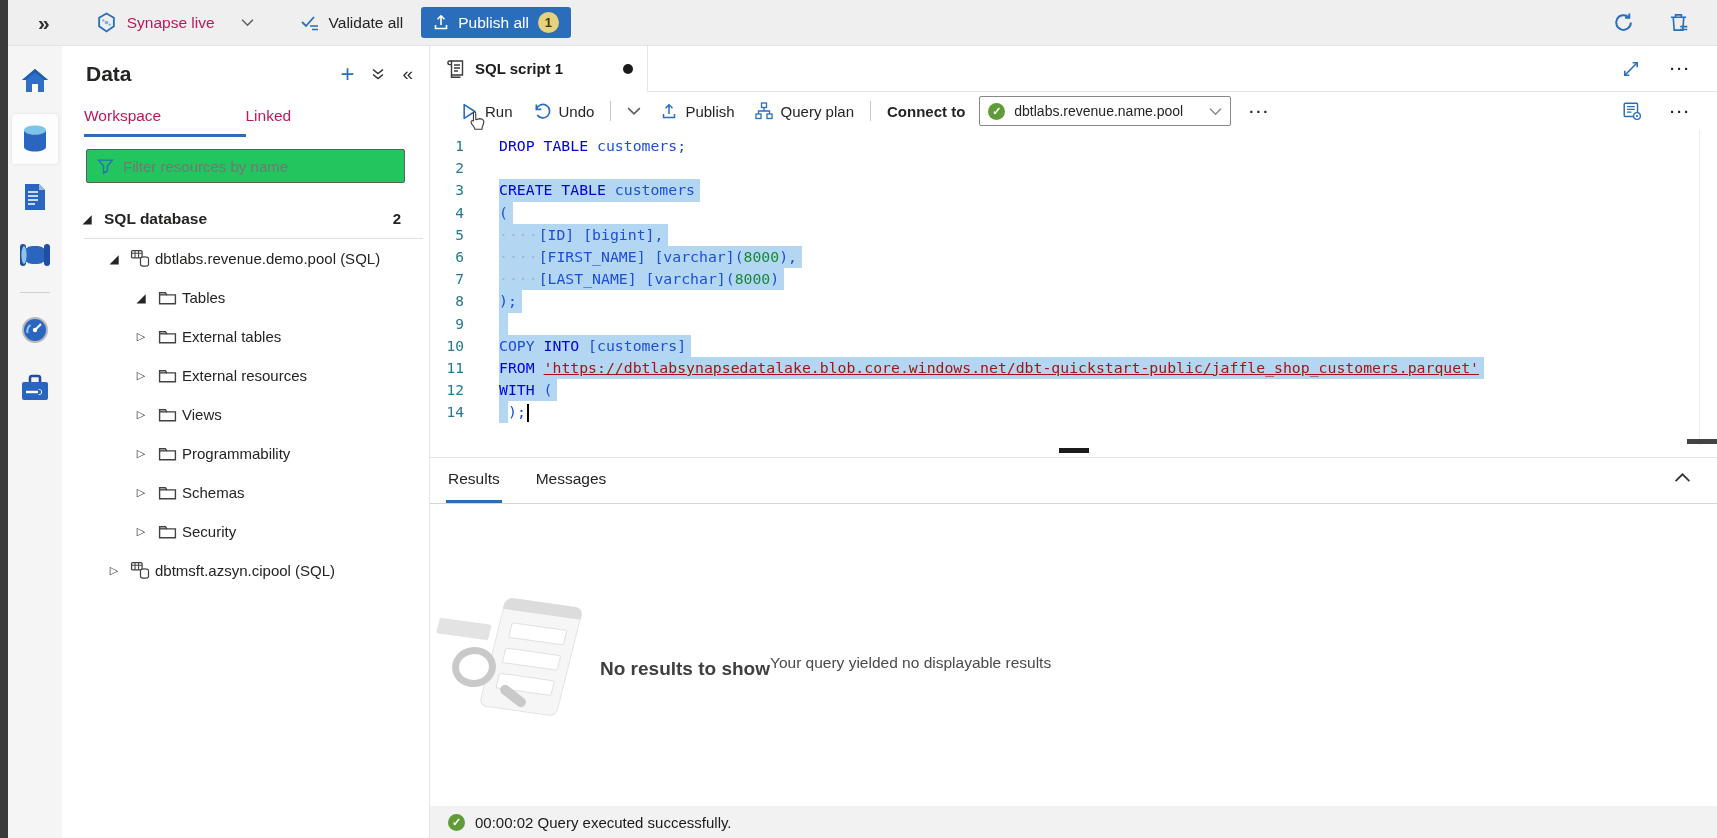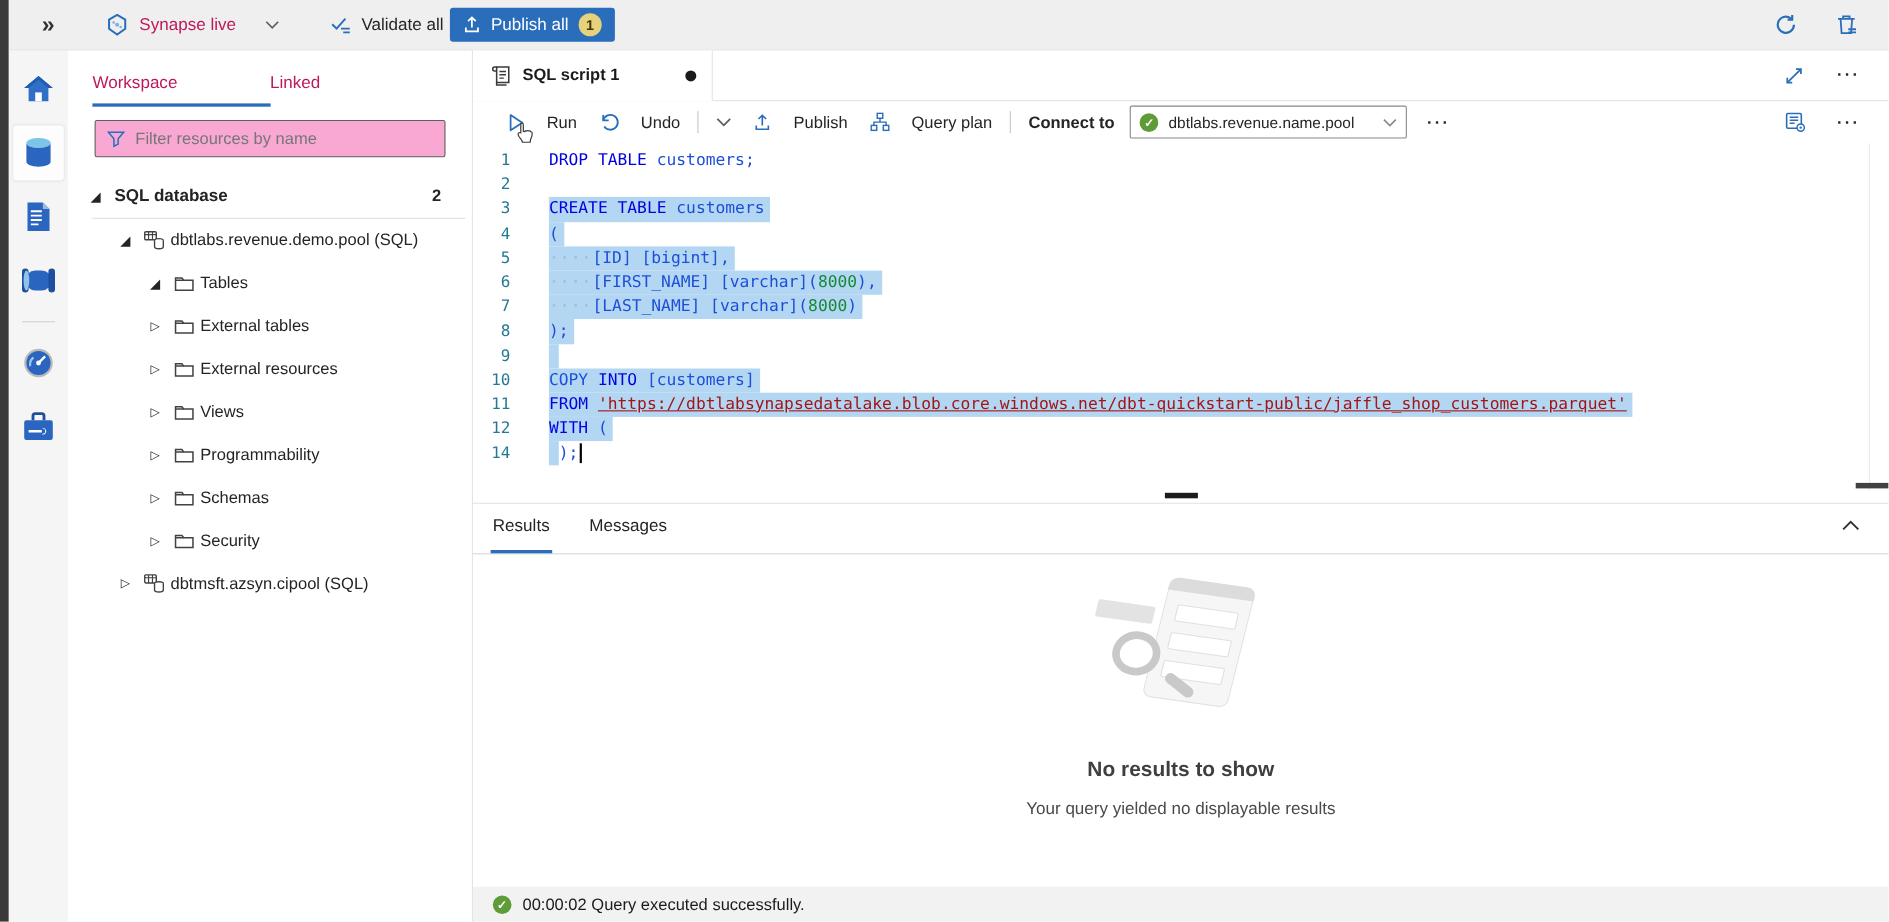--- a/index.html
+++ b/index.html
@@ -12,21 +12,21 @@
 
   .app-col { flex:1; display:flex; flex-direction:column; min-width:0; }
 
   
   .topbar { height:46px; flex:none; background:#efefef; border-bottom:1px solid #e3e3e3;
     display:flex; align-items:center; padding:0 18px 0 30px; }
   .dbl-chevron { font-size:21px; color:#323130; margin-right:46px; font-weight:bold; }
   .mode-btn { display:flex; align-items:center; gap:10px; margin-right:46px; }
   .mode-btn .lbl { font-size:15.5px; color:#be185d; }
   .mode-chevron { margin-left:16px; }
-  .validate-btn { display:flex; align-items:flex-start; gap:9px; margin-right:6px; font-size:15.5px; }
+  .validate-btn { display:flex; align-items:flex-start; gap:9px; margin-right:18px; font-size:15.5px; }
   .publishall-btn { display:flex; align-items:center; gap:9px; background:#2a6ebb; color:#fff;
     border:none; border-radius:3px; height:31px; padding:0 12px 0 12px; font-size:15.5px;
     font-family:inherit; }
   .badge { width:21px; height:21px; border-radius:50%; background:#e6d17c; color:#3b3a00;
     font-size:13px; font-weight:bold; display:flex; align-items:center; justify-content:center; }
   .topbar-spacer { flex:1; }
   .topbar-right { display:flex; align-items:center; gap:34px; padding-right:10px; }
 
   .body-row { flex:1; display:flex; min-height:0; }
 
@@ -44,21 +44,21 @@
   .dp-header { display:flex; align-items:center; padding:16px 16px 0 24px; }
   .dp-title { font-size:21px; font-weight:bold; color:#252423; }
   .dp-header-icons { margin-left:auto; display:flex; align-items:center; gap:17px; }
   .plus-ic { font-size:24px; color:#2a6ebb; font-weight:400; line-height:20px; }
   .chev-left2 { font-size:19px; color:#323130; }
   .dp-tabs { display:flex; margin:14px 22px 0; }
   .dp-tab { flex:1; font-size:15.5px; color:#be185d; padding:7px 0 9px;
     border-bottom:3px solid transparent; }
   .dp-tab.active { border-bottom-color:#2a6ebb; }
   .filter-box { margin:12px 24px 0; height:34px; border:1px solid #605e5c; border-radius:2px;
-    display:flex; align-items:center; padding:0 10px; gap:9px; background:#f9a8d4; }
+    display:flex; align-items:center; padding:0 10px; gap:9px; background:#22c55e; }
   .filter-box input { border:none; outline:none; flex:1; font-size:15px; font-family:inherit;
     color:#252423; background:transparent; }
   .filter-box input::placeholder { color:#767676; }
   .tree { margin-top:16px; overflow:hidden; }
   .tree-row { height:39px; display:flex; align-items:center; font-size:15px; color:#252423; }
   .tree-row .expander { width:22px; text-align:center; font-size:11px; color:#252423; flex:none; }
   .tree-row .expander.open { font-size:12px; }
   .tree-row .t-icon { width:30px; display:flex; justify-content:center; flex:none; }
   .tree-row .t-label { white-space:nowrap; }
   .tree-row.root .t-label { font-weight:600; font-size:15.5px; }
@@ -70,21 +70,21 @@
 
   .tabbar { height:46px; flex:none; border-bottom:1px solid #e3e3e3; display:flex; align-items:stretch; }
   .doc-tab { width:218px; background:#fff; border-right:1px solid #e3e3e3; margin-bottom:-1px;
     border-bottom:1px solid #fff; display:flex; align-items:center; padding:0 14px 0 16px; gap:10px; }
   .doc-tab .t-title { font-size:15px; font-weight:600; color:#1b1b1b; }
   .dirty-dot { width:10px; height:10px; background:#1b1b1b; border-radius:50%; margin-left:auto; }
   .tabbar-right { margin-left:auto; display:flex; align-items:center; gap:30px; padding-right:26px; }
 
   .toolbar { height:38px; flex:none; display:flex; align-items:center; padding-left:22px;
     font-size:15px; color:#252423; }
-  .tb-btn { display:flex; align-items:center; gap:20px; padding:0 10px; height:100%; }
+  .tb-btn { display:flex; align-items:center; gap:8px; padding:0 10px; height:100%; }
   .tb-sep { width:1px; height:20px; background:#c8c6c4; margin:0 6px; }
   .connect-lbl { font-weight:600; margin:0 14px 0 10px; }
   .pool-select { width:252px; height:30px; border:1px solid #8a8886; border-radius:2px;
     background:#fff; display:flex; align-items:center; gap:9px; padding:0 8px; }
   .pool-select .p-lbl { font-size:14px; color:#252423; white-space:nowrap; overflow:hidden; flex:1; }
   .green-check { width:17px; height:17px; border-radius:50%; background:#5f9b37; color:#fff;
     font-size:11px; font-weight:bold; display:flex; align-items:center; justify-content:center; flex:none; }
   .ellipsis { font-size:15px; letter-spacing:2px; color:#252423; font-weight:bold; }
   .tb-more { margin-left:18px; }
   .toolbar-right { margin-left:auto; display:flex; align-items:center; gap:28px; padding-right:26px; }
@@ -115,21 +115,21 @@
     width:30px; height:5px; background:#1b1b1b; }
 
   
   .results { flex:1; min-height:0; display:flex; flex-direction:column; }
   .res-tabs { height:46px; flex:none; display:flex; align-items:stretch; padding-left:16px;
     border-bottom:1px solid #d6d6d6; position:relative; }
   .res-tab { display:flex; align-items:center; padding:0 2px; margin-right:32px; font-size:15.5px;
     color:#252423; border-bottom:3px solid transparent; }
   .res-tab.active { border-bottom-color:#2a6ebb; }
   .res-collapse { position:absolute; right:26px; top:14px; }
-  .res-body { flex:1; display:flex; flex-direction:column; align-items:center; }
+  .res-body { flex:1; display:flex; flex-direction:row; align-items:center; }
 
   
   .illus { position:relative; width:170px; height:135px; margin-top:22px; }
   .illus .card { position:absolute; left:62px; top:2px; width:78px; height:112px;
     background:#f6f6f6; border-radius:8px; transform:rotate(14deg) skewY(-6deg);
     box-shadow:inset 0 0 0 1px #e2e2e2; }
   .illus .card::before { content:""; position:absolute; left:0; top:0; right:0; height:12px;
     background:#dcdcdc; border-radius:8px 8px 0 0; }
   .illus .card .cline { position:absolute; left:12px; right:10px; height:16px; background:#fff;
     border:1px solid #e0e0e0; border-radius:2px; }
@@ -275,20 +275,32 @@
                 <rect x="2" y="8" width="26" height="18" rx="2" fill="#2a66c0"></rect>
                 <path d="M10 8V4a2 2 0 0 1 2-2h6a2 2 0 0 1 2 2v4" fill="none" stroke="#1f4f9e" stroke-width="2.6"></path>
                 <path d="M6 18h12" stroke="#fff" stroke-width="2.4"></path>
                 <path d="M18 15.2a3 3 0 1 1 0 5.6l3-1.3v-3z" fill="#fff"></path>
               </svg>
           </span>
         </div>
       </nav>
 
       <aside class="data-panel">
+        <div class="dp-header">
+          <span class="dp-title">Data</span>
+          <span class="dp-header-icons">
+            <span class="plus-ic">+</span>
+            <span>
+              <svg width="14" height="14" viewBox="0 0 14 14">
+                  <path d="M2 2.5l5 4 5-4M2 7.5l5 4 5-4" fill="none" stroke="#323130" stroke-width="1.5"></path>
+                </svg>
+            </span>
+            <span class="chev-left2">«</span>
+          </span>
+        </div>
 
         <div class="dp-tabs">
           <div class="dp-tab active">Workspace</div>
           <div class="dp-tab">Linked</div>
         </div>
 
         <div class="filter-box">
           <span>
             <svg width="17" height="17" viewBox="0 0 16 16">
                 <path d="M1.5 2h13L9.8 7.6v4.6l-3.6 1.9V7.6z" fill="none" stroke="#2a6ebb" stroke-width="1.3"></path>

